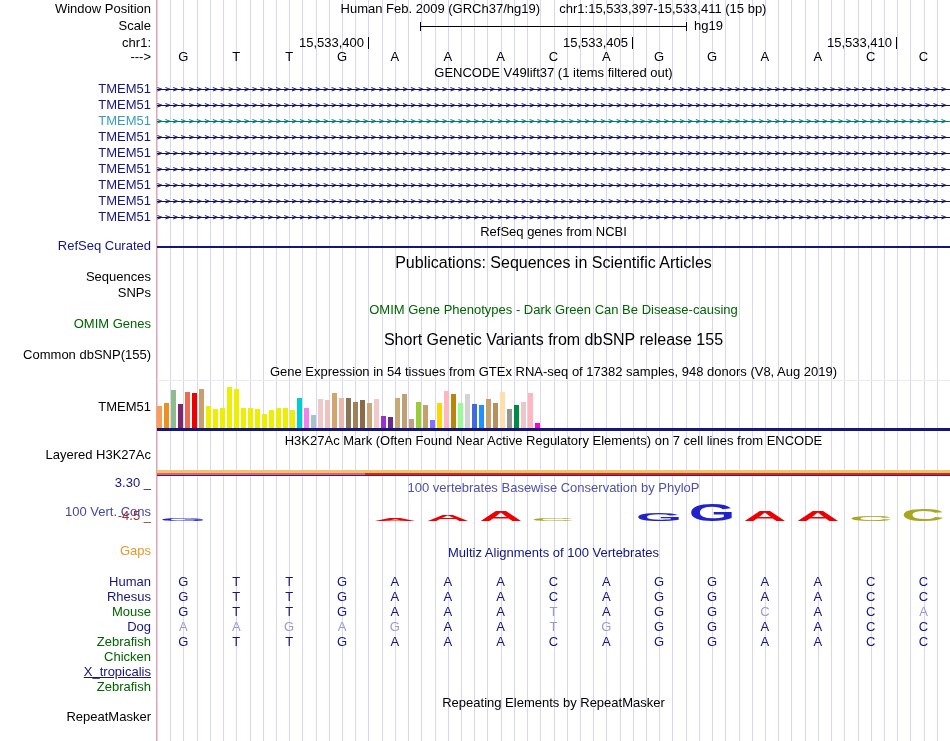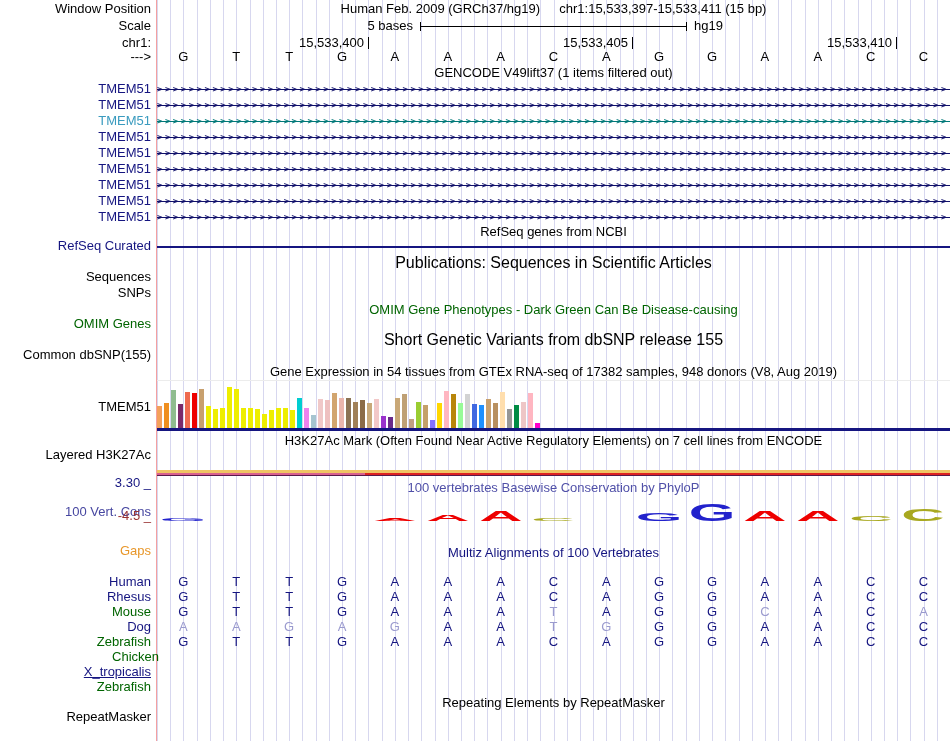--- a/index.html
+++ b/index.html
@@ -43,21 +43,20 @@
   <span class="gut">Window Position</span>
   <span class="ctitle">
     <span>Human Feb. 2009 (GRCh37/hg19)</span>
     <span style="display:inline-block;width:12px"></span>
     <span>chr1:15,533,397-15,533,411 (15 bp)</span>
   </span>
 </div>
 
 <div class="row" style="top:19px">
   <span class="gut">Scale</span>
-  <span class="coordnum" style="left:157px;width:256px">5 bases</span>
   <span class="ruler" style="left:420px;width:265px;top:3px"></span>
   <span class="coordnum" style="left:694px;text-align:left">hg19</span>
 </div>
 
 <div class="row" style="top:36px" id="coord-row">
   <span class="gut">chr1:</span>
 <span class="coordnum" style="left: 268px; width: 96px;">15,533,400</span>
     <span class="tick" style="left: 368px;"></span>
     <span class="coordnum" style="left: 532px; width: 96px;">15,533,405</span>
     <span class="tick" style="left: 632px;"></span>
@@ -418,21 +417,21 @@
         <span class="cell" style="color: rgb(21, 21, 128);">A</span>
         <span class="cell" style="color: rgb(21, 21, 128);">G</span>
         <span class="cell" style="color: rgb(21, 21, 128);">G</span>
         <span class="cell" style="color: rgb(21, 21, 128);">A</span>
         <span class="cell" style="color: rgb(21, 21, 128);">A</span>
         <span class="cell" style="color: rgb(21, 21, 128);">C</span>
         <span class="cell" style="color: rgb(21, 21, 128);">C</span>
       </span>
     </div>
     <div class="row" style="top: 75px; height: 15px;">
-      <span class="gut" style="color: rgb(0, 100, 0); margin-left: 8px;">Chicken</span>
+      <span class="gut" style="color: rgb(0, 100, 0);">Chicken</span>
     </div>
     <div class="row" style="top: 90px; height: 15px;">
       <span class="gut" style="color: rgb(21, 21, 128); text-decoration: underline;">X_tropicalis</span>
     </div>
     <div class="row" style="top: 105px; height: 15px;">
       <span class="gut" style="color: rgb(0, 100, 0);">Zebrafish</span>
     </div>
   </div>
 
 <div class="row" style="top:696px">

